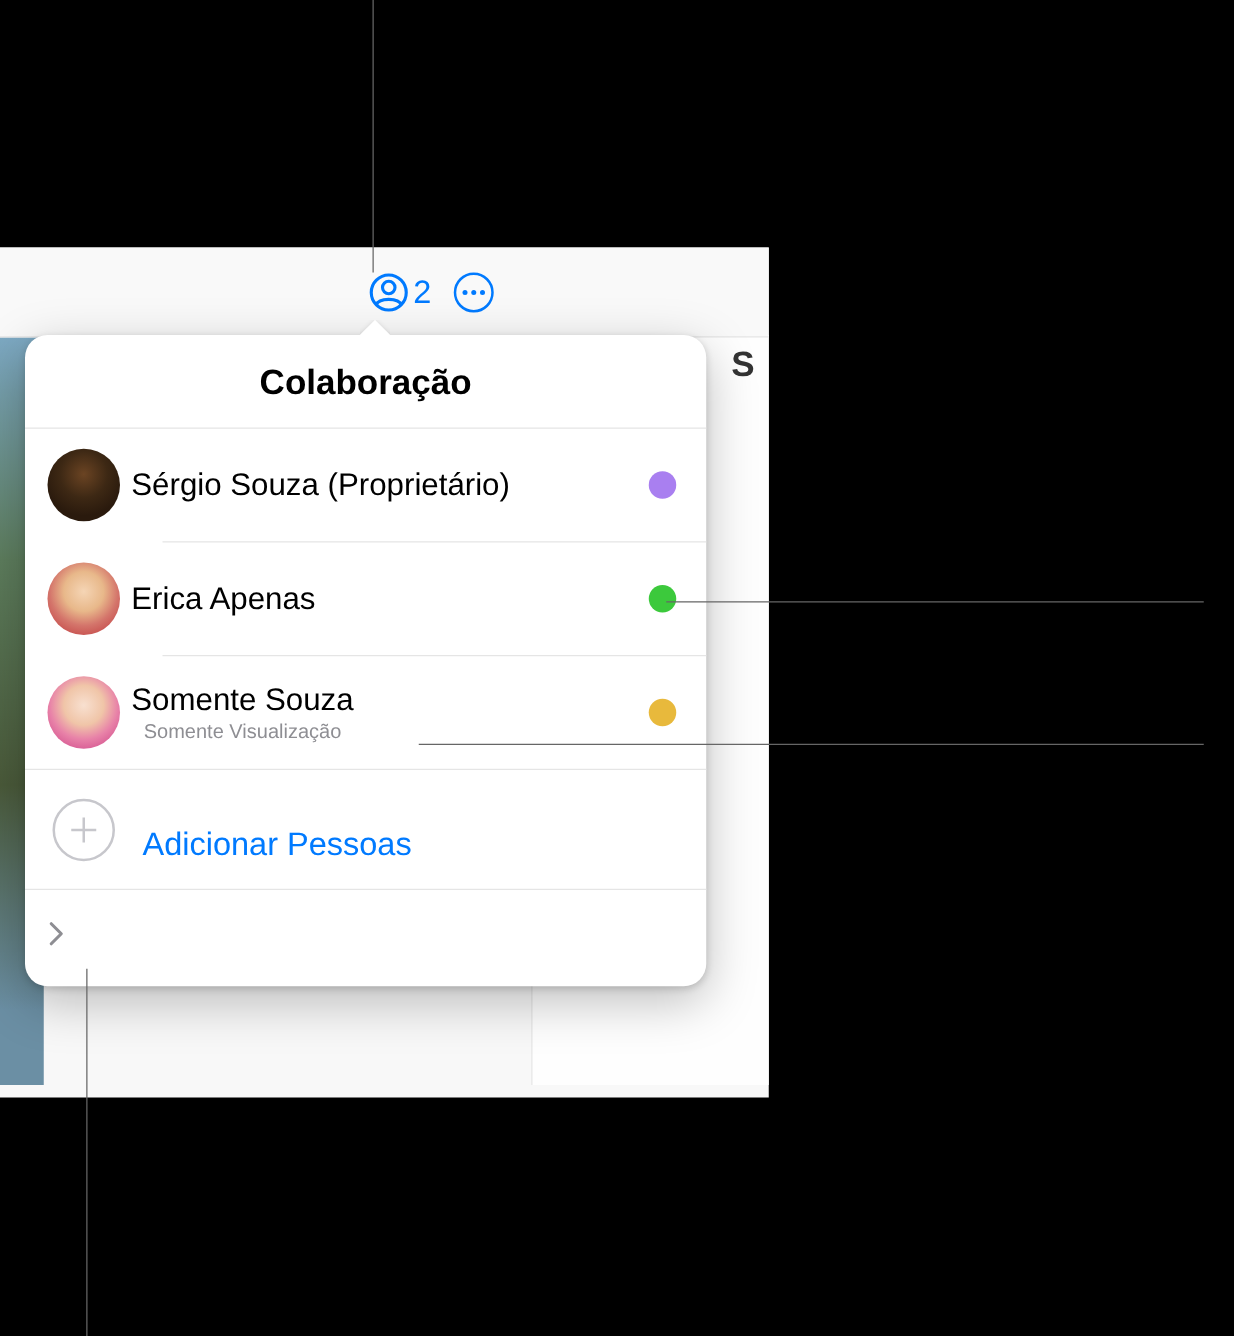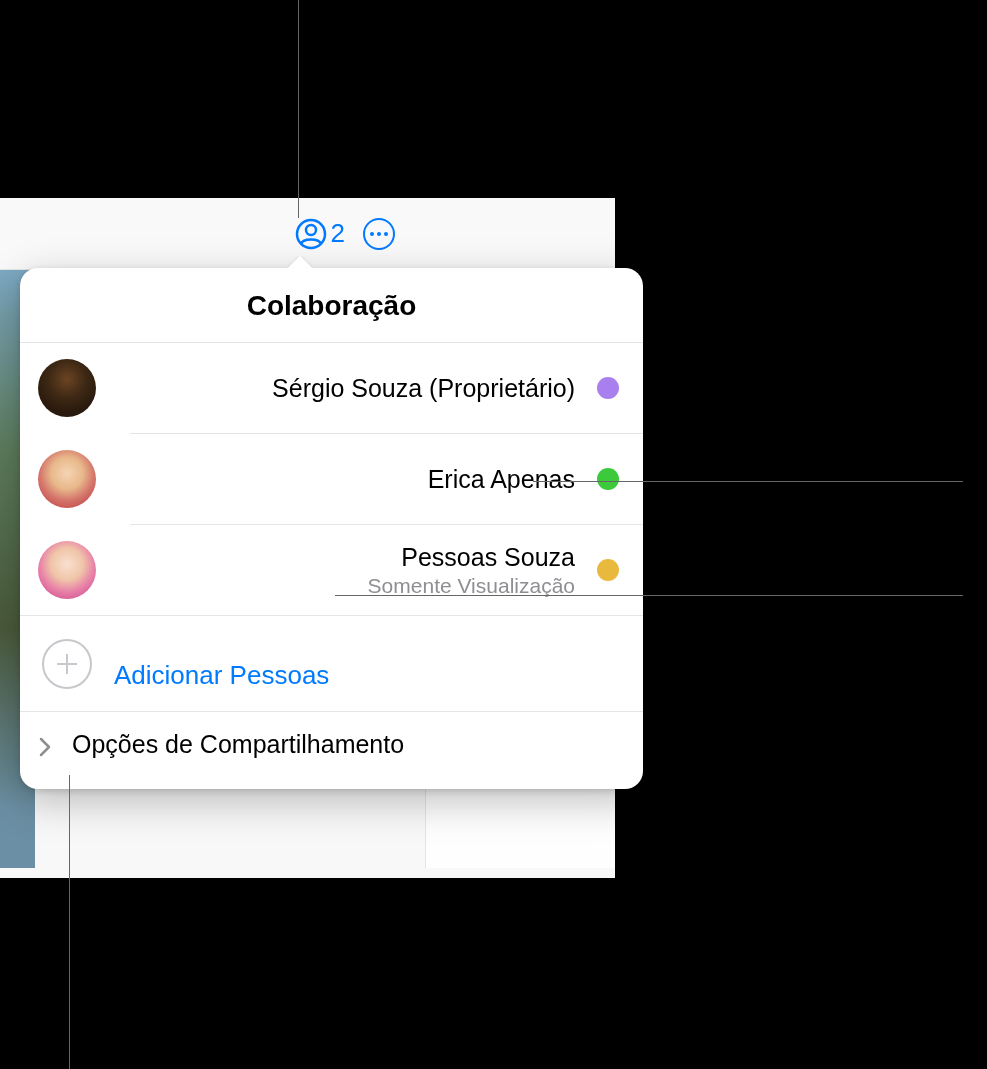--- a/index.html
+++ b/index.html
@@ -86,21 +86,21 @@
       top: 276px;
       left: 585px;
       font-size: 28px;
       color: #333;
       font-weight: 600;
     }
     .popover {
       position: absolute;
       top: 268px;
       left: 20px;
-      width: 623px;
+      width: 545px;
       background: #fff;
       border-radius: 18px;
       box-shadow: 0 2px 6px rgba(0,0,0,0.15), 0 12px 40px rgba(0,0,0,0.25);
     }
     .popover-arrow {
       position: absolute;
       top: -12px;
       left: 268px;
       width: 24px;
       height: 14px;
@@ -122,23 +122,22 @@
       font-size: 28px;
       font-weight: 600;
       padding: 22px 0 20px;
       color: #000;
       border-bottom: 1px solid #e5e5e5;
     }
     .participant-row {
       display: flex;
       align-items: center;
       padding: 16px 24px 16px 18px;
-      gap: 22px;
-      cursor: pointer;
-      text-align: right;
+      gap: 9px;
+      cursor: pointer;
     }
     .row-divider {
       height: 1px;
       background: #e5e5e5;
       margin-left: 110px;
     }
     .section-divider {
       height: 1px;
       background: #e5e5e5;
     }
@@ -157,22 +156,23 @@
       flex: 1;
       display: flex;
       flex-direction: column;
       gap: 2px;
     }
     .participant-name {
       font-size: 25px;
       color: #000;
     }
     .participant-sub {
-      font-size: 21px;
+      font-size: 16px;
       color: #8e8e93;
+      margin-left: 10px;
     }
     .status-dot {
       width: 22px;
       height: 22px;
       border-radius: 50%;
       flex-shrink: 0;
     }
     .add-row {
       display: flex;
       align-items: center;
@@ -278,21 +278,21 @@
     <div class="participant-info">
       <div class="participant-name">Erica Apenas</div>
     </div>
     <div class="status-dot" style="background:#3cc93c;"></div>
   </div>
   <div class="row-divider"></div>
 
   <div class="participant-row">
     <div class="avatar avatar-3"></div>
     <div class="participant-info">
-      <div class="participant-name">Pessoas Souza</div>
+      <div class="participant-name">Somente Souza</div>
       <div class="participant-sub">Somente Visualização</div>
     </div>
     <div class="status-dot" style="background:#e8b93c;"></div>
   </div>
   <div class="section-divider"></div>
 
   <div class="add-row">
     <div class="add-icon">
       <svg width="26" height="26" viewBox="0 0 26 26">
         <line x1="13" y1="3" x2="13" y2="23" stroke-width="2"></line>
@@ -303,21 +303,20 @@
   </div>
   <div class="section-divider"></div>
 
   <div class="options-row">
     <div class="chevron">
       <svg width="14" height="22" viewBox="0 0 14 22">
         <path d="M3 3 L11 11 L3 19" stroke="#8e8e93" stroke-width="2.5" fill="none" stroke-linecap="round" stroke-linejoin="round"></path>
       </svg>
     </div>
     <div class="options-info">
-      <div class="options-title">Opções de Compartilhamento</div>
     </div>
   </div>
 </div>
 
 <div class="callout-line callout-v1"></div>
 <div class="callout-line callout-h1"></div>
 <div class="callout-line callout-h2"></div>
 <div class="callout-line callout-v3"></div>
 
 </body></html>

